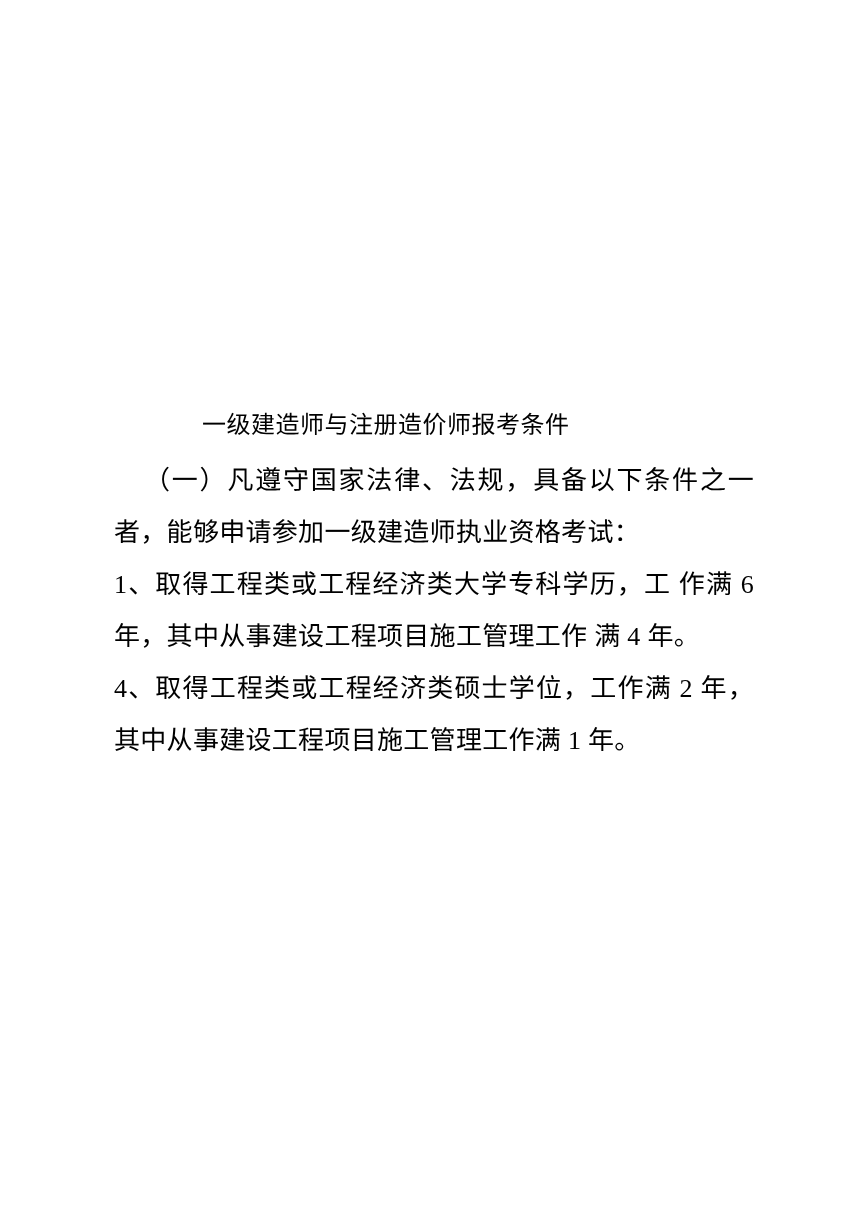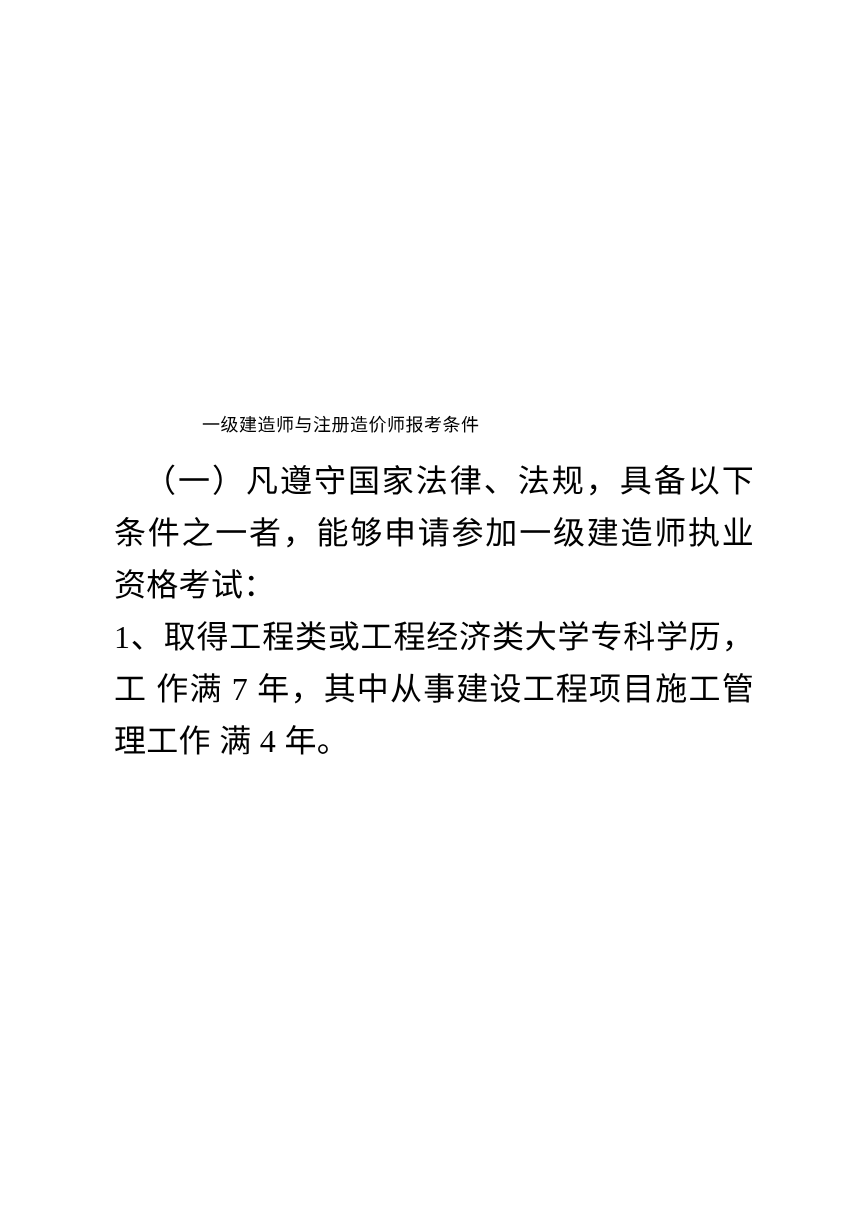--- a/index.html
+++ b/index.html
@@ -23,49 +23,50 @@
     padding: 0;
     position: relative;
   }
   .doc-body {
     position: absolute;
     left: 114px;
     top: 405px;
     width: 640px;
   }
   .doc-title {
-    font-size: 18px;
+    font-size: 24px;
     line-height: 40px;
     text-align: left;
     text-indent: 88px;
     letter-spacing: 0.5px;
     margin-bottom: 10px;
     white-space: nowrap;
   }
   p.para {
-    font-size: 32px;
+    font-size: 26px;
     line-height: 52px;
     margin: 0;
     letter-spacing: 0.3px;
     text-align: justify;
     text-justify: inter-ideograph;
   }
   p.indent {
     text-indent: 30px;
   }
 </style>
 </head>
 <body>
 
 <div class="page">
   <div class="doc-body">
 
     <div class="doc-title">一级建造师与注册造价师报考条件</div>
 
     <p class="para indent">（一）凡遵守国家法律、法规，具备以下条件之一者，能够申请参加一级建造师执业资格考试：</p>
 
-    <p class="para">1、取得工程类或工程经济类大学专科学历，工 作满 7 年，其中从事建设工程项目施工管理工作 满 4 年。</p>
+    <p class="para">1、取得工程类或工程经济类大学专科学历，工 作满 6 年，其中从事建设工程项目施工管理工作 满 4 年。</p>
 
 
 
+    <p class="para">4、取得工程类或工程经济类硕士学位，工作满 2 年，其中从事建设工程项目施工管理工作满 1 年。</p>
 
   </div>
 </div>
 
 </body></html>

